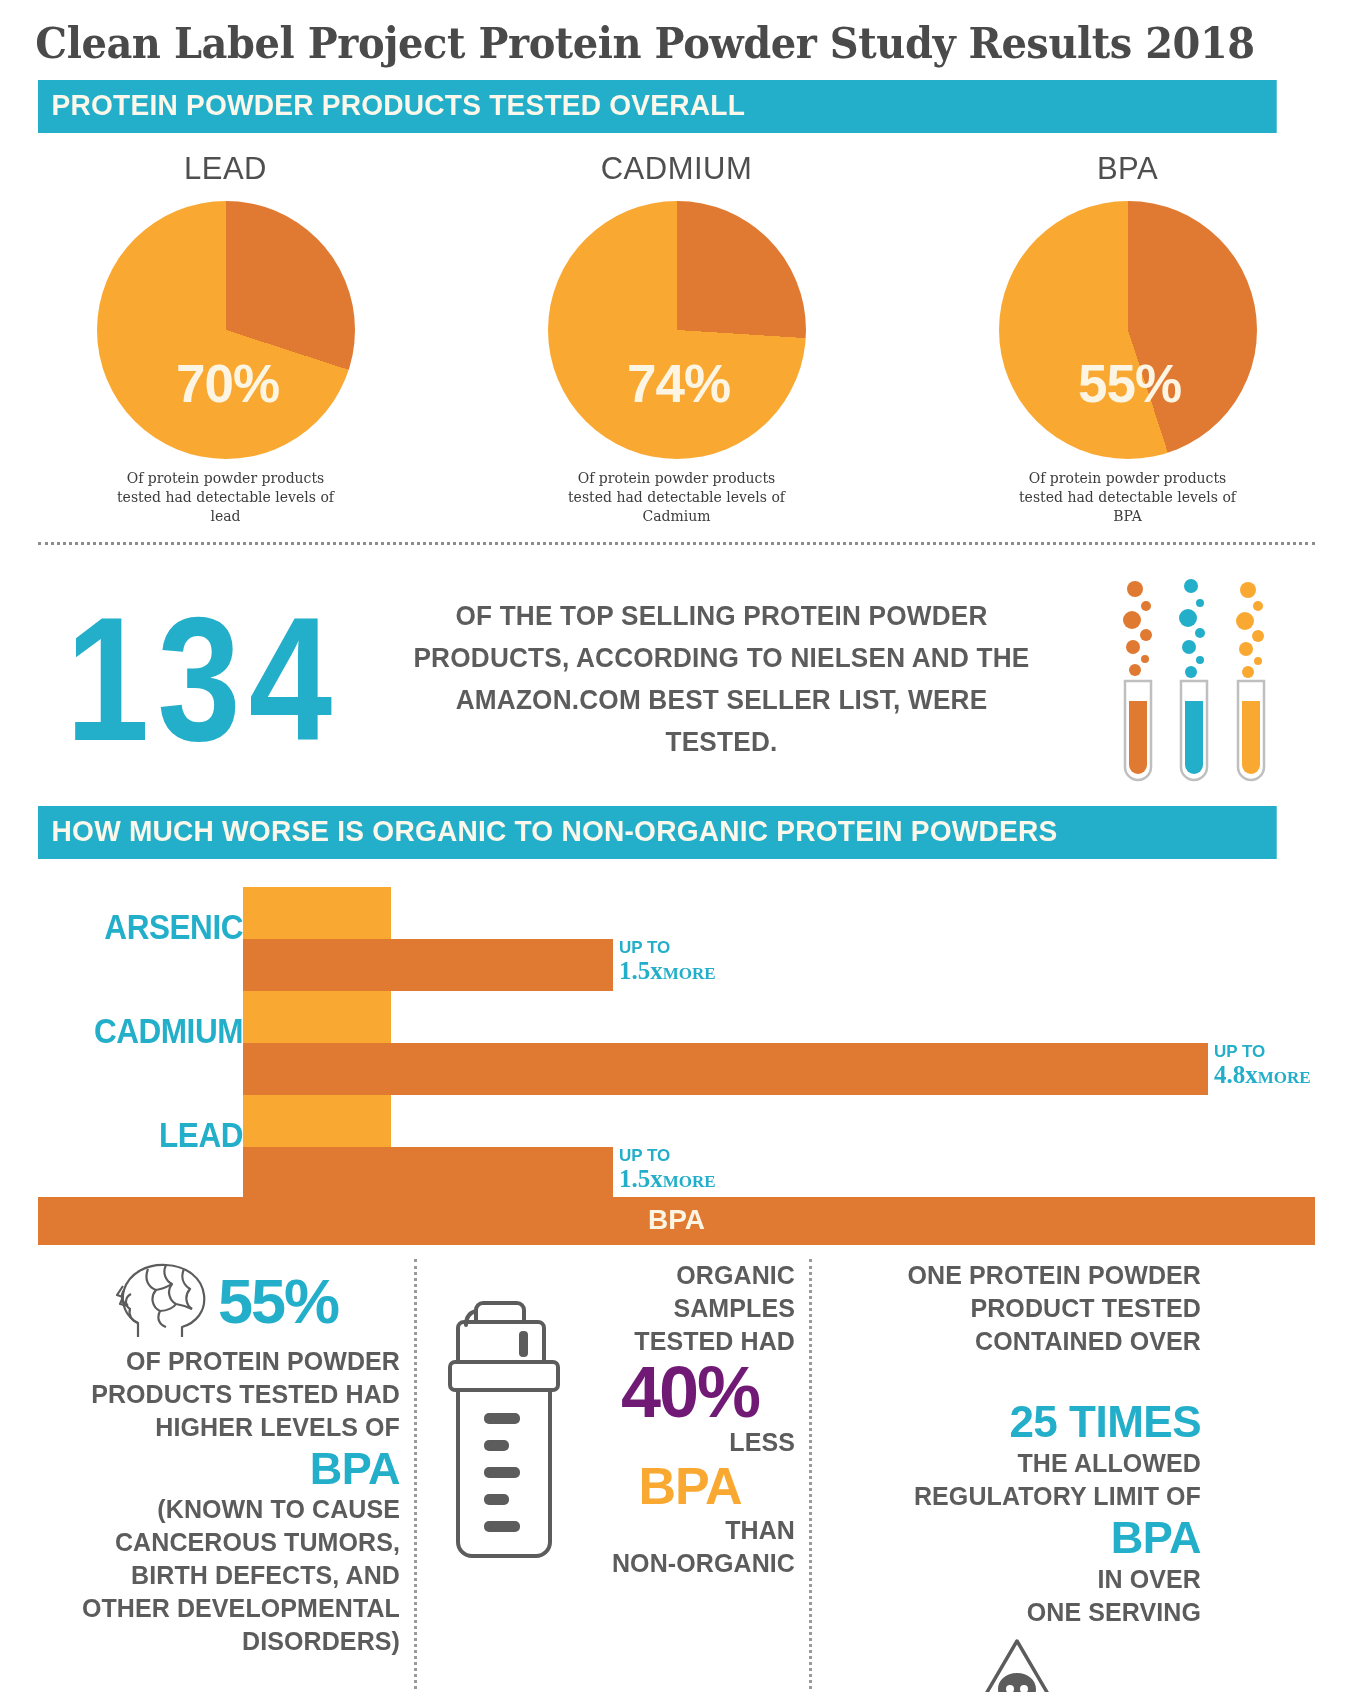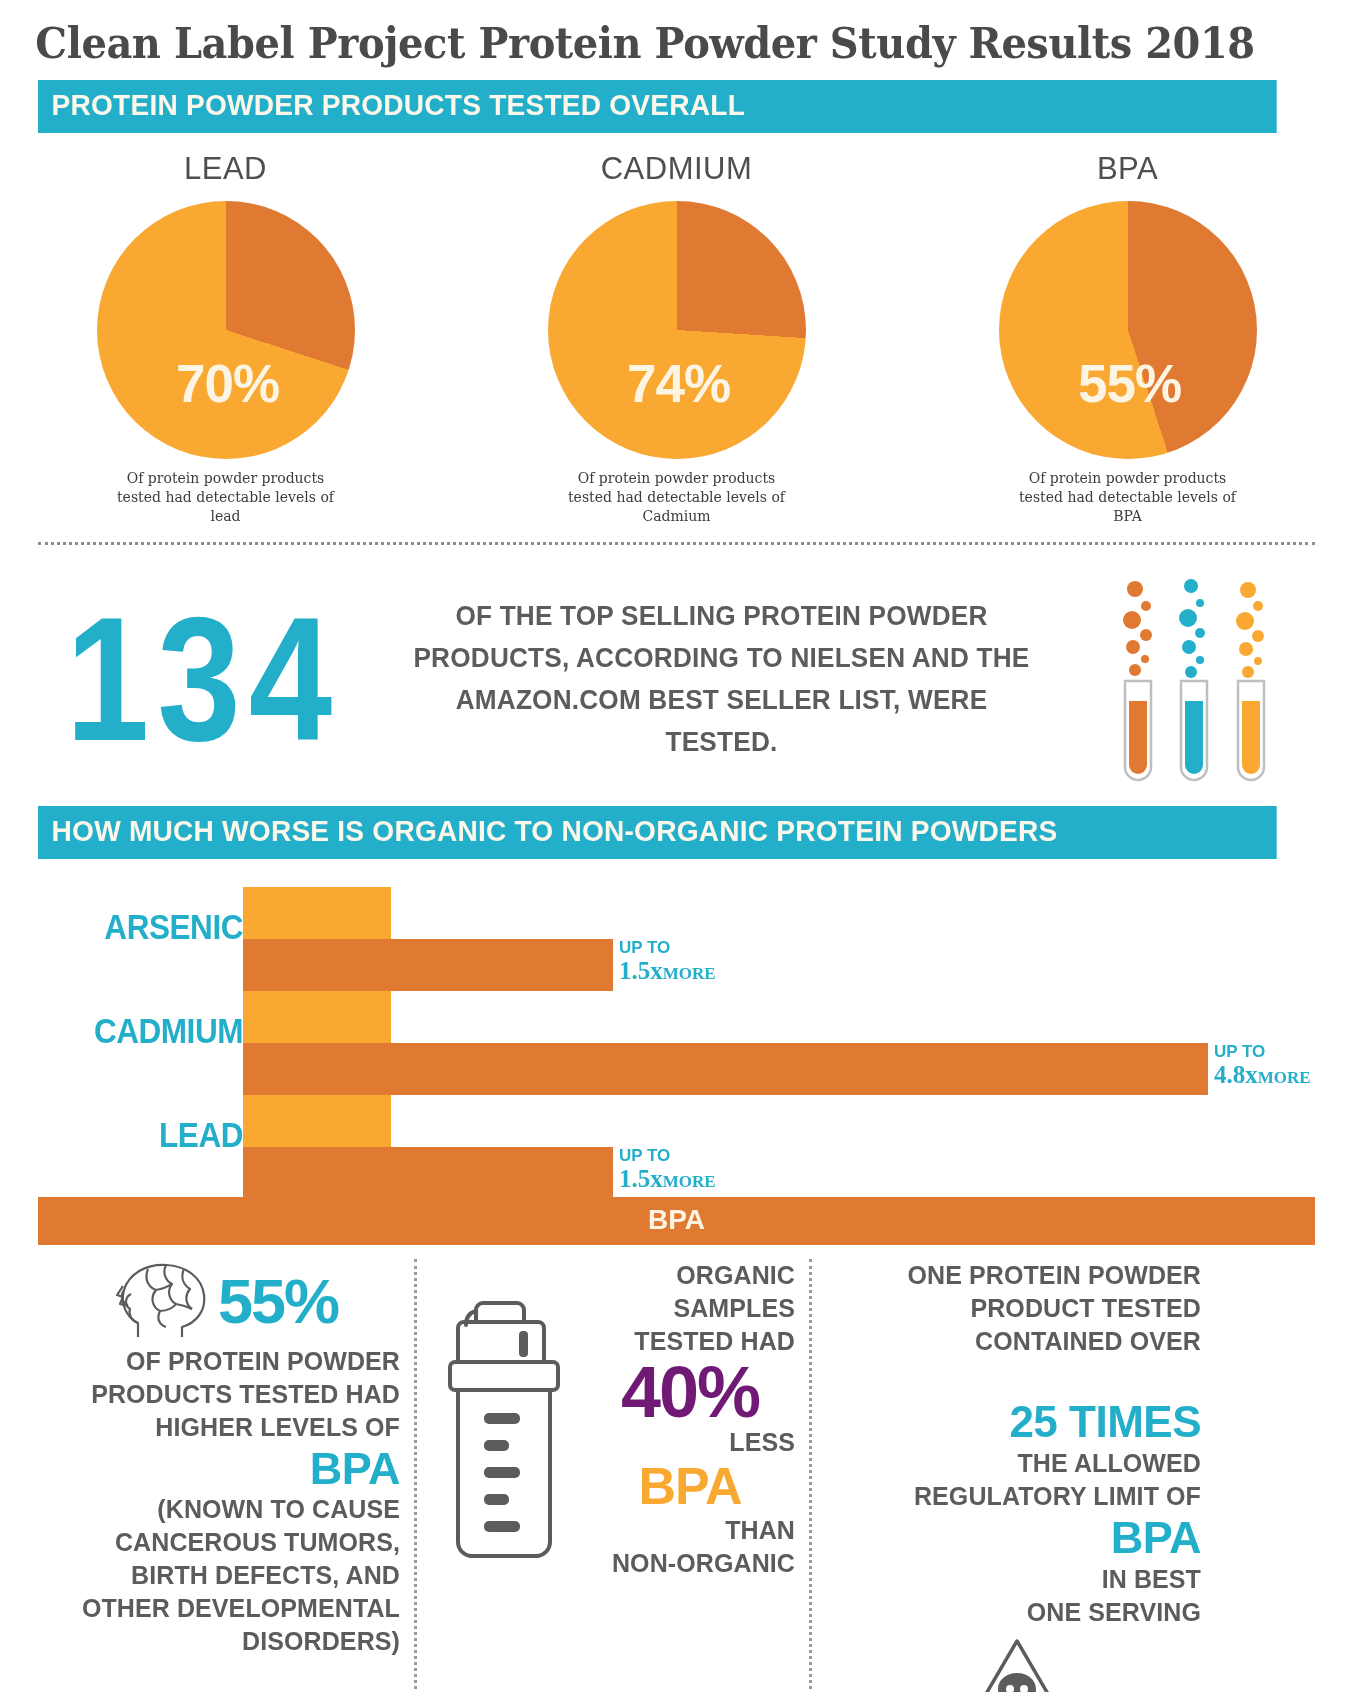--- a/index.html
+++ b/index.html
@@ -345,21 +345,21 @@
     </div>
 
     <div class="col col-c">
       <div class="ct">ONE PROTEIN POWDER</div>
       <div class="ct">PRODUCT TESTED</div>
       <div class="ct">CONTAINED OVER</div>
       <div class="ct big-teal times25">25 TIMES</div>
       <div class="ct">THE ALLOWED</div>
       <div class="ct">REGULATORY LIMIT OF</div>
       <div class="ct big-teal bpa-word">BPA</div>
-      <div class="ct">IN BEST</div>
+      <div class="ct">IN OVER</div>
       <div class="ct">ONE SERVING</div>
       <div style="text-align:center;margin-top:4px">
         <svg width="112" height="100" viewBox="0 0 112 100">
           <path d="M56 8 L104 90 a6 6 0 0 1 -5 9 H13 a6 6 0 0 1 -5 -9 Z" fill="none" stroke="#5c5c5c" stroke-width="3.5" stroke-linejoin="round"></path>
           <g fill="#5c5c5c">
             <path d="M56 40 c-11 0 -19 7 -19 16 c0 6 3 10 7 13 v6 a3 3 0 0 0 3 3 h18 a3 3 0 0 0 3 -3 v-6 c4 -3 7 -7 7 -13 c0 -9 -8 -16 -19 -16 z"></path>
             <circle cx="49" cy="56" r="4" fill="#ffffff"></circle>
             <circle cx="63" cy="56" r="4" fill="#ffffff"></circle>
             <rect x="53" y="62" width="2.5" height="5" fill="#ffffff"></rect>
             <rect x="57" y="62" width="2.5" height="5" fill="#ffffff"></rect>

